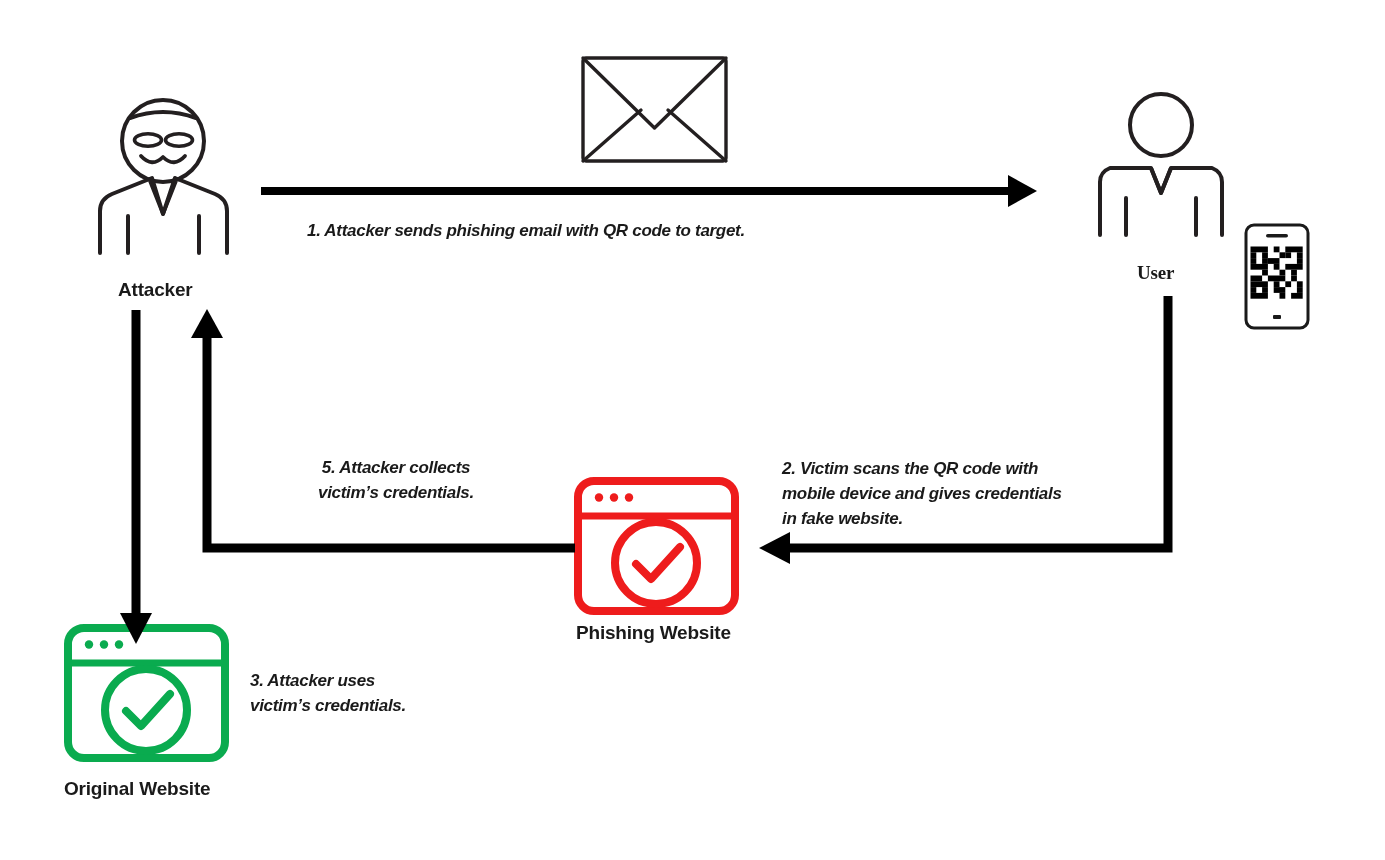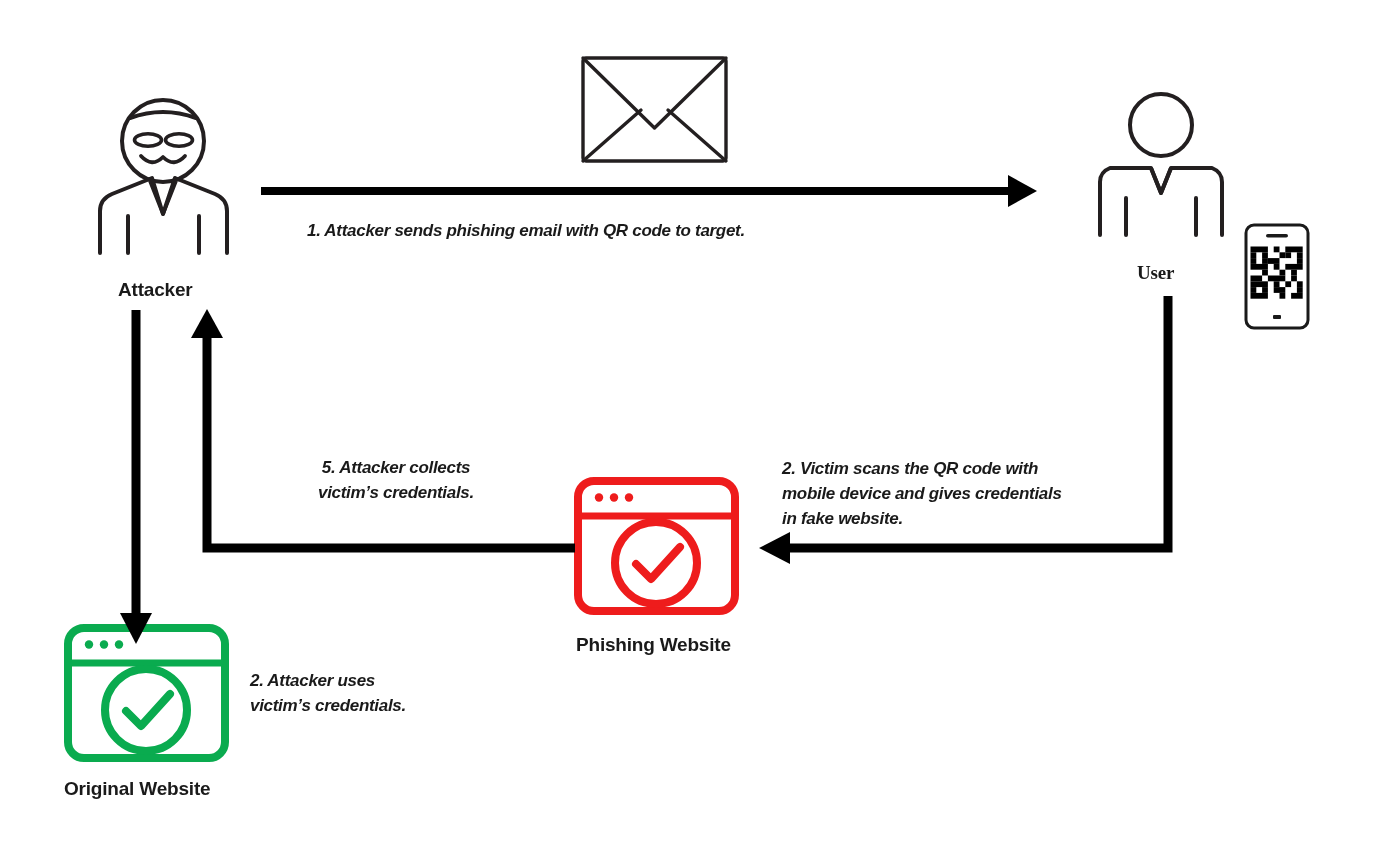--- a/index.html
+++ b/index.html
@@ -175,29 +175,29 @@
       <line x1="136" y1="310" x2="136" y2="617" stroke="#000000" stroke-width="9"></line>
       <polygon points="120,613 152,613 136,644" fill="#000000"></polygon>
     </g>
 
   </svg>
 
   <div class="lbl node-label" style="left:118px; top:280px;">Attacker</div>
 
   <div class="lbl node-label" style="left:1137px; top:263px;font-family:Liberation Serif, serif;">User</div>
 
-  <div class="lbl node-label" style="left:576px; top:623px;margin-top:12px;">Phishing Website</div>
+  <div class="lbl node-label" style="left:576px; top:623px;">Phishing Website</div>
 
   <div class="lbl node-label" style="left:64px; top:779px;text-align:center;">Original Website</div>
 
   <div class="lbl step step-left" style="left:307px; top:218px;">1. Attacker sends phishing email with QR code to target.</div>
 
   <div class="lbl step step-left" style="left:746px; top:456px; width:400px;margin-left:36px;">2. Victim scans the QR code with
 mobile device and gives credentials
 in fake website.</div>
 
   <div class="lbl step step-center" style="left:281px; top:455px; width:230px;">5. Attacker collects
 victim’s credentials.</div>
 
-  <div class="lbl step step-left" style="left:250px; top:668px; width:240px;">2. Attacker uses
+  <div class="lbl step step-left" style="left:250px; top:668px; width:240px;">3. Attacker uses
 victim’s credentials.</div>
 
 </div>
 
 </body></html>

